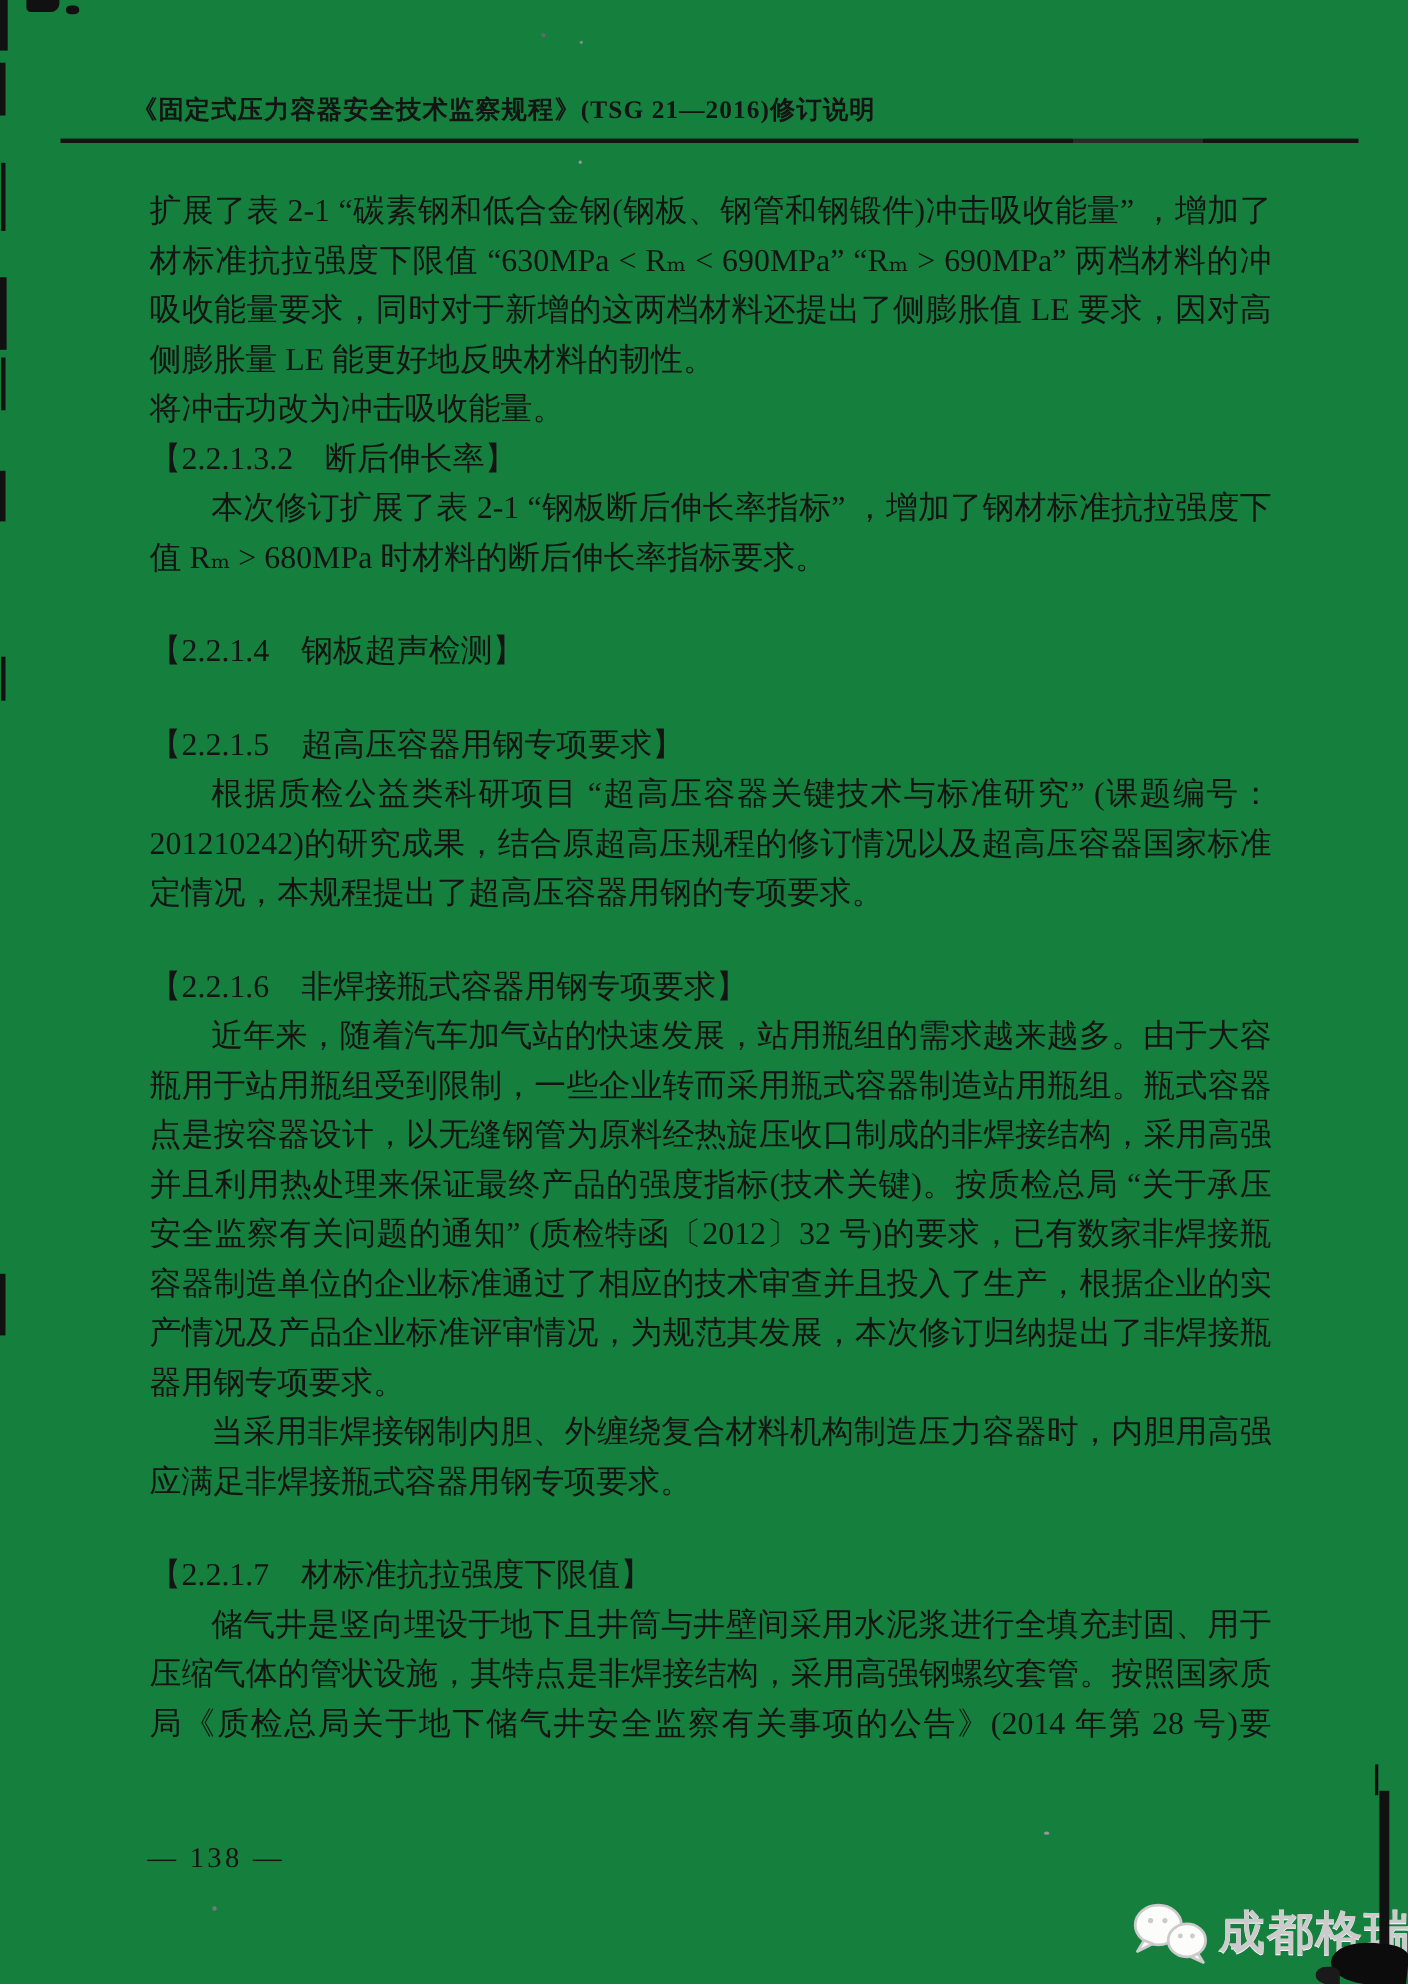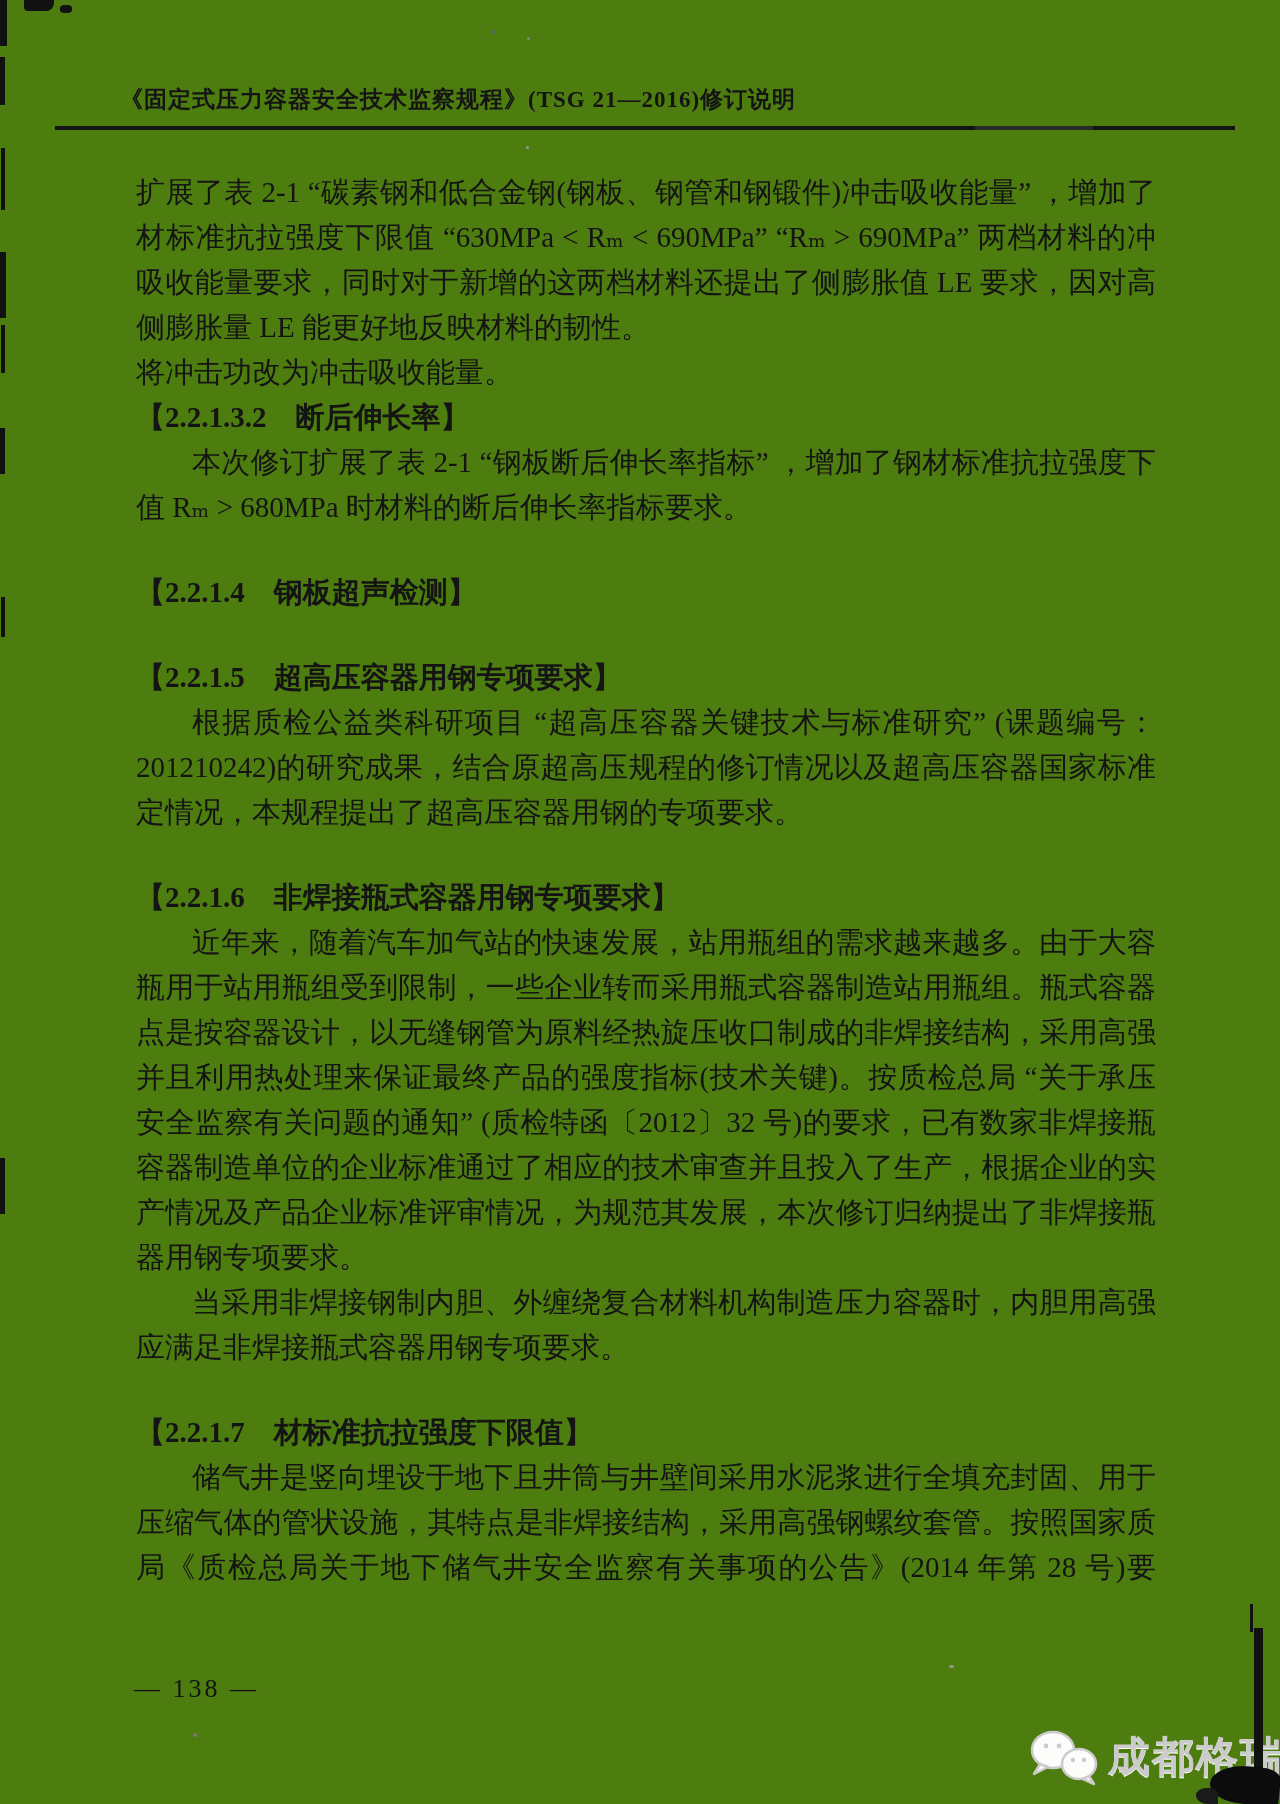--- a/index.html
+++ b/index.html
@@ -1,37 +1,37 @@
 <!DOCTYPE html>
 <html><head>
 <meta charset="utf-8">
 <style>
   html,body{margin:0;padding:0;background:#ffffff;}
   .page{
     position:relative;width:1280px;height:1804px;overflow:hidden;
-    background:#4d7c0f;color:#141414;
+    background:#15803d;color:#141414;
     font-family:"Liberation Serif","DejaVu Serif",serif;
   }
   .header-title{
     position:absolute;left:120px;top:84px;
     font-size:23px;font-weight:bold;letter-spacing:1px;white-space:nowrap;
   }
   .header-rule{
     position:absolute;left:55px;top:126px;width:1180px;height:4px;
     background:linear-gradient(90deg,#141414 0 78%, #2a2a2a 78% 88%, #141414 88% 100%);
   }
   .body-text{
     position:absolute;left:136px;top:170px;width:1020px;
     font-size:29px;
   }
   .line{height:45px;line-height:45px;overflow:hidden;}
   .line.j{text-align:justify;}
   .line.j::after{content:"";display:inline-block;width:100%;height:0;}
   .line.in{text-indent:56px;}
-  .block.heading{height:45px;line-height:45px;font-weight:bold;}
+  .block.heading{height:45px;line-height:45px;font-weight:normal;}
   .block.heading.extra{margin-top:40px;}
   .page-number{
     position:absolute;left:134px;top:1674px;
     font-size:26px;letter-spacing:3px;white-space:nowrap;
   }
   .watermark{
     position:absolute;left:1026px;top:1726px;
     display:flex;align-items:center;gap:6px;
   }
   .watermark-text{

